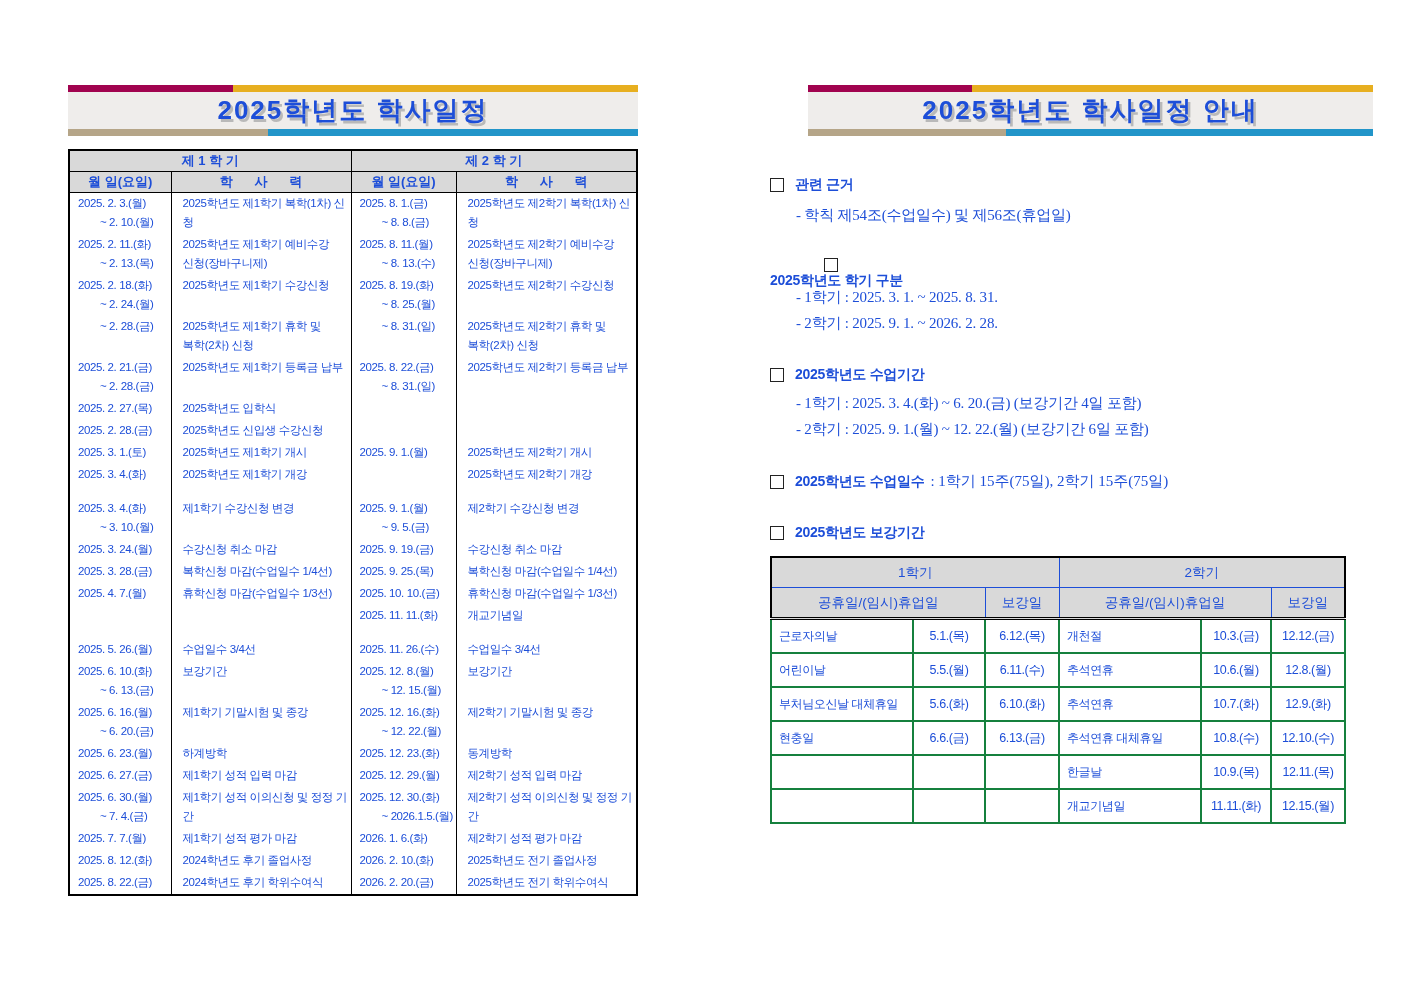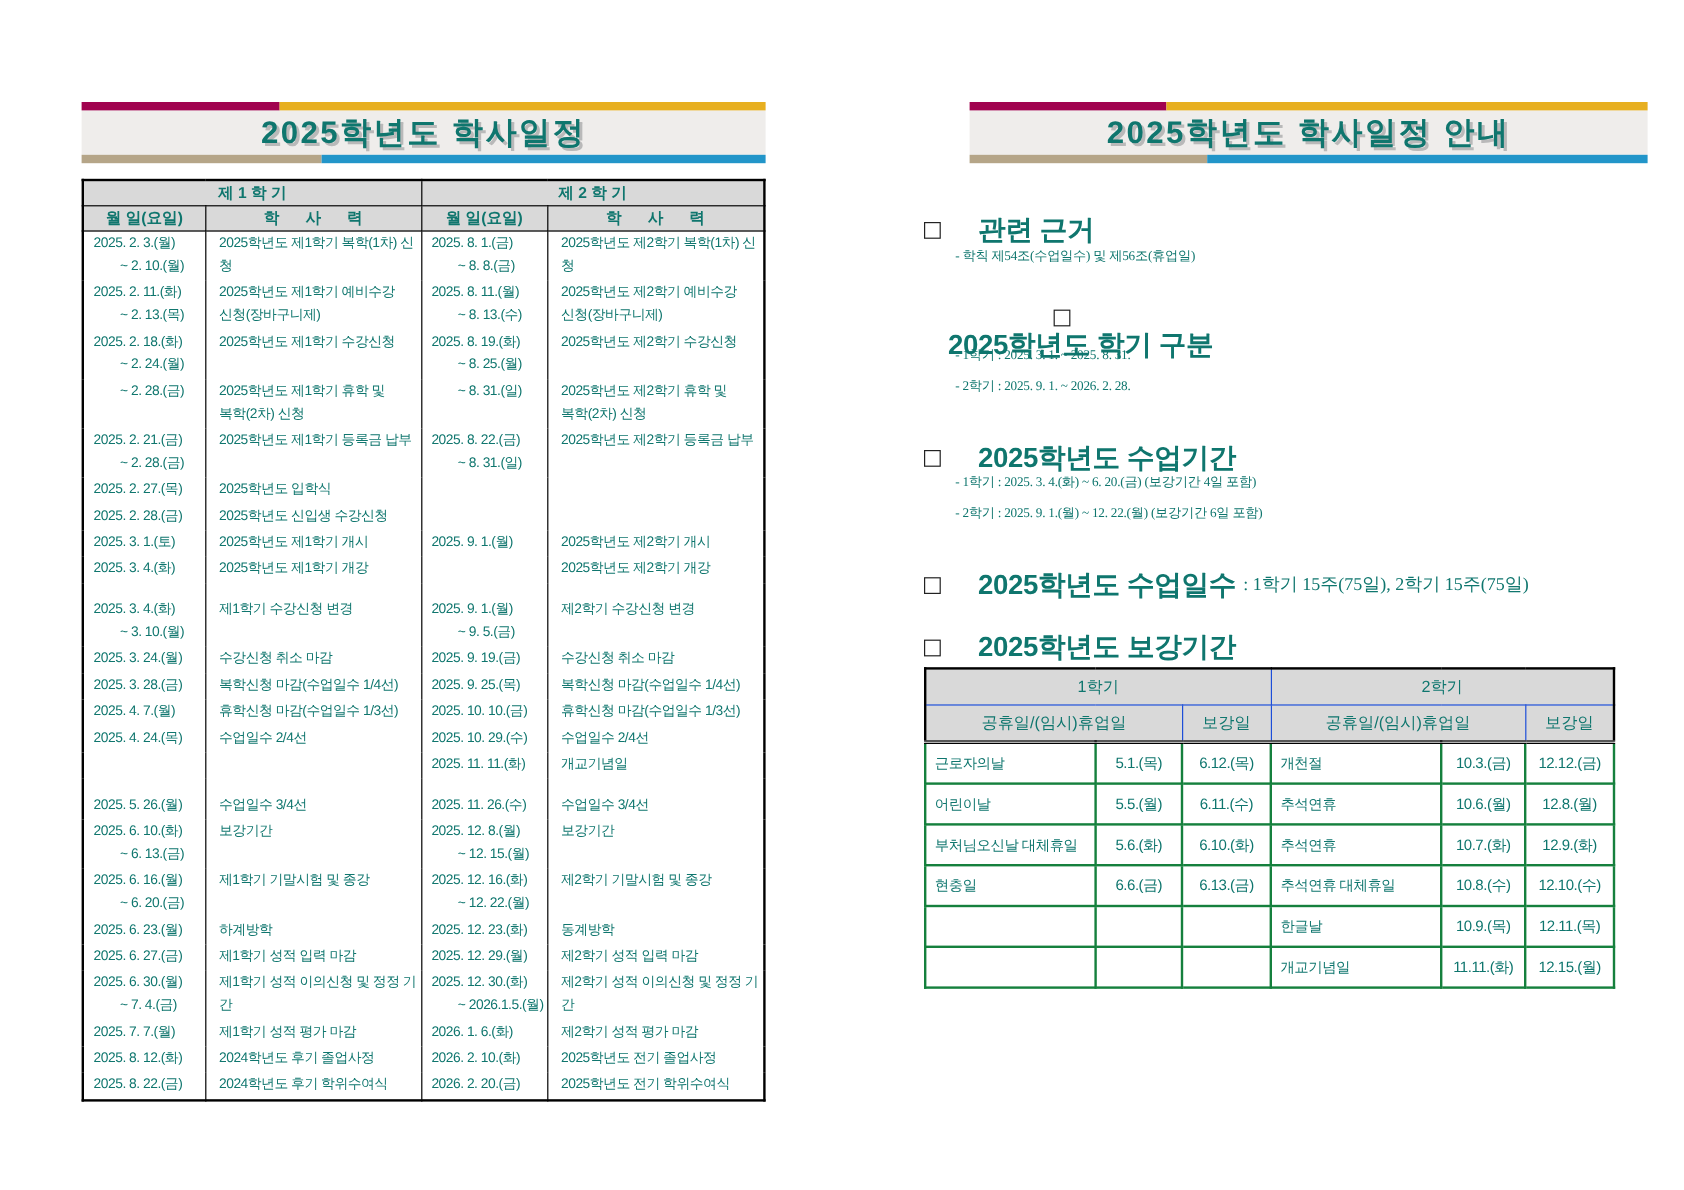--- a/index.html
+++ b/index.html
@@ -1,17 +1,17 @@
 <!DOCTYPE html>
 <html><head>
 <meta charset="utf-8">
 <style>
   html,body{margin:0;padding:0;background:#fff;}
   .canvas{position:relative;width:1403px;height:992px;background:#ffffff;overflow:hidden;
-          font-family:"Liberation Sans",sans-serif;color:#0f766e;}
+          font-family:"Liberation Sans",sans-serif;color:#1d4ed8;}
 
   
   .hdr{position:absolute;}
   .hdr .bar{display:flex;height:7px;}
   .seg{display:block;height:100%;}
   .seg.magenta{width:29%;background:#a1034f;}
   .seg.gold{flex:1;background:#e7af20;}
   .seg.tan{width:35%;background:#b5a588;}
   .seg.blue{flex:1;background:#2295c9;}
   .title-box{height:37px;background:#efedeb;display:flex;align-items:center;justify-content:center;}
@@ -28,23 +28,23 @@
                      line-height:19px;}
   table.cal tbody tr.gap td{padding-top:13px;}
   .dcell .l1{white-space:nowrap;}
   .dcell .l2{white-space:nowrap;padding-left:22px;}
   .ecell{white-space:pre-line;padding-left:11px !important;}
 
   
   .sec{position:absolute;display:flex;align-items:center;white-space:nowrap;}
   .chk{display:inline-block;width:12px;height:12px;border:1.6px solid #222;background:#fff;
        margin-right:11px;flex:0 0 auto;}
-  .sec .h{font-size:23px;font-weight:800;letter-spacing:-0.3px;margin-left:20px;}
+  .sec .h{font-size:14px;font-weight:800;letter-spacing:-0.3px;}
   .sec .inline{font-family:"Liberation Serif",serif;font-weight:400;font-size:15px;margin-left:6px;white-space:nowrap;}
-  .item{position:absolute;font-family:"Liberation Serif",serif;font-size:11px;white-space:nowrap;letter-spacing:-0.2px;}
+  .item{position:absolute;font-family:"Liberation Serif",serif;font-size:15px;white-space:nowrap;letter-spacing:-0.2px;}
 
   
   table.mk{position:absolute;left:770px;top:556px;width:574px;border-collapse:collapse;
            table-layout:fixed;border:2px solid #000;}
   table.mk th{background:#d9d9d9;border:1px solid #1d4ed8;font-size:13.5px;font-weight:400;
               height:27px;text-align:center;}
   table.mk thead tr.sub th{border-bottom:3px double #000;}
   table.mk td{border:2px solid #15803d;font-size:12.5px;height:30px;text-align:center;
               letter-spacing:-0.4px;white-space:nowrap;}
   table.mk td.name{text-align:left;padding-left:7px;font-size:12px;}
@@ -218,30 +218,20 @@
         </tr>
         <tr>
           <td class="dcell">
             <div class="l1">2025. 4. 7.(월)</div>
           </td>
           <td class="ecell">휴학신청 마감(수업일수 1/3선)</td>
           <td class="dcell">
             <div class="l1">2025. 10. 10.(금)</div>
           </td>
           <td class="ecell">휴학신청 마감(수업일수 1/3선)</td>
-        </tr>
-        <tr>
-          <td class="dcell">
-            <div class="l1">2025. 4. 24.(목)</div>
-          </td>
-          <td class="ecell">수업일수 2/4선</td>
-          <td class="dcell">
-            <div class="l1">2025. 10. 29.(수)</div>
-          </td>
-          <td class="ecell">수업일수 2/4선</td>
         </tr>
         <tr>
           <td class="dcell"></td>
           <td class="ecell"></td>
           <td class="dcell">
             <div class="l1">2025. 11. 11.(화)</div>
           </td>
           <td class="ecell">개교기념일</td>
         </tr>
         <tr class="gap">

